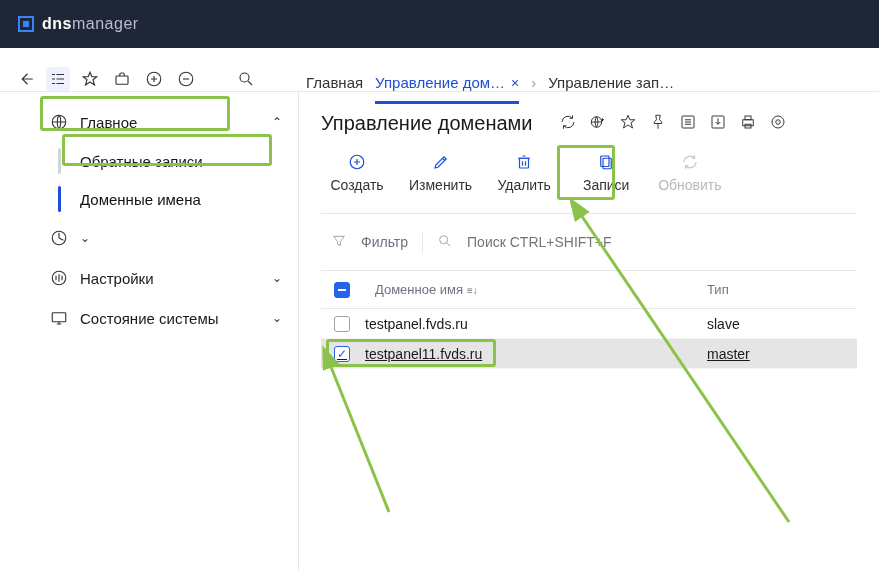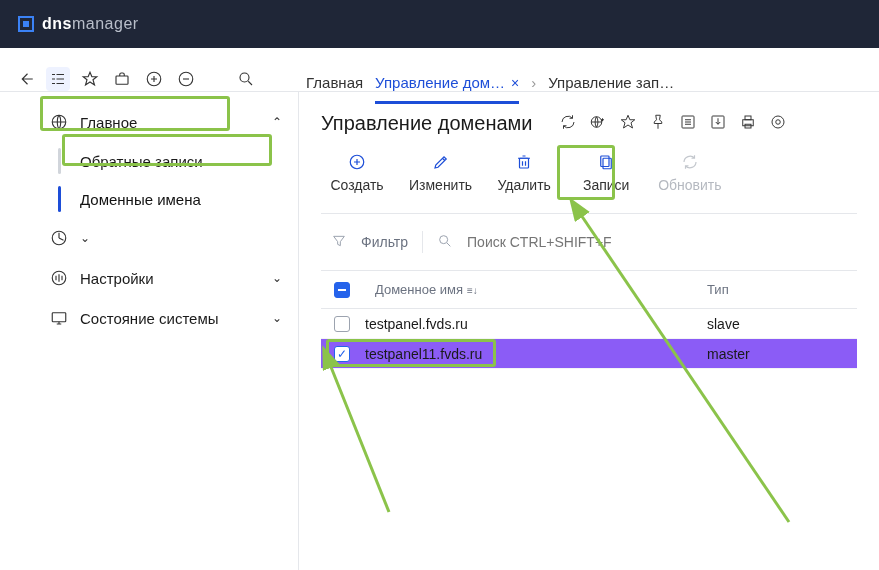--- a/index.html
+++ b/index.html
@@ -55,21 +55,21 @@
   .filter-row { display:flex; align-items:center; height:58px; border:1px solid #e5e7eb; border-left:none; border-right:none; margin-top:16px; padding:0 10px; gap:14px; color:#6b7280; font-size:14px; }
   .filter-row svg { width:16px; height:16px; stroke:#9ca3af; fill:none; stroke-width:1.5; }
   .filter-row .div { width:1px; height:22px; background:#e5e7eb; }
 
   .table { margin-top:0; }
   .thead { display:flex; align-items:center; height:38px; padding:0 10px; font-size:13px; color:#6b7280; border-bottom:1px solid #e5e7eb; gap:22px; }
   .col-cb { width:22px; display:flex; align-items:center; justify-content:center; }
   .col-name { flex:1; }
   .col-type { width:140px; }
   .trow { display:flex; align-items:center; height:30px; padding:0 10px; gap:12px; font-size:14px; border-bottom:1px solid #f3f4f6; }
-  .trow.selected { background:#8b5cf6; }
+  .trow.selected { background:#e5e5e5;text-decoration:underline; }
   .cb { width:16px; height:16px; border:1.5px solid #9ca3af; border-radius:3px; display:flex; align-items:center; justify-content:center; }
   .cb.header { background:#2563eb; border-color:#2563eb; }
   .cb.header::after { content:""; width:8px; height:2px; background:#fff; }
   .cb.checked { background:#fff; border-color:#2563eb; color:#2563eb; font-size:12px; line-height:1; }
   .cb.checked::after { content:"✓"; }
 
   .sort-icon { font-size:10px; margin-left:4px; color:#6b7280; }
 
   
   .arrow { position:absolute; pointer-events:none; }

